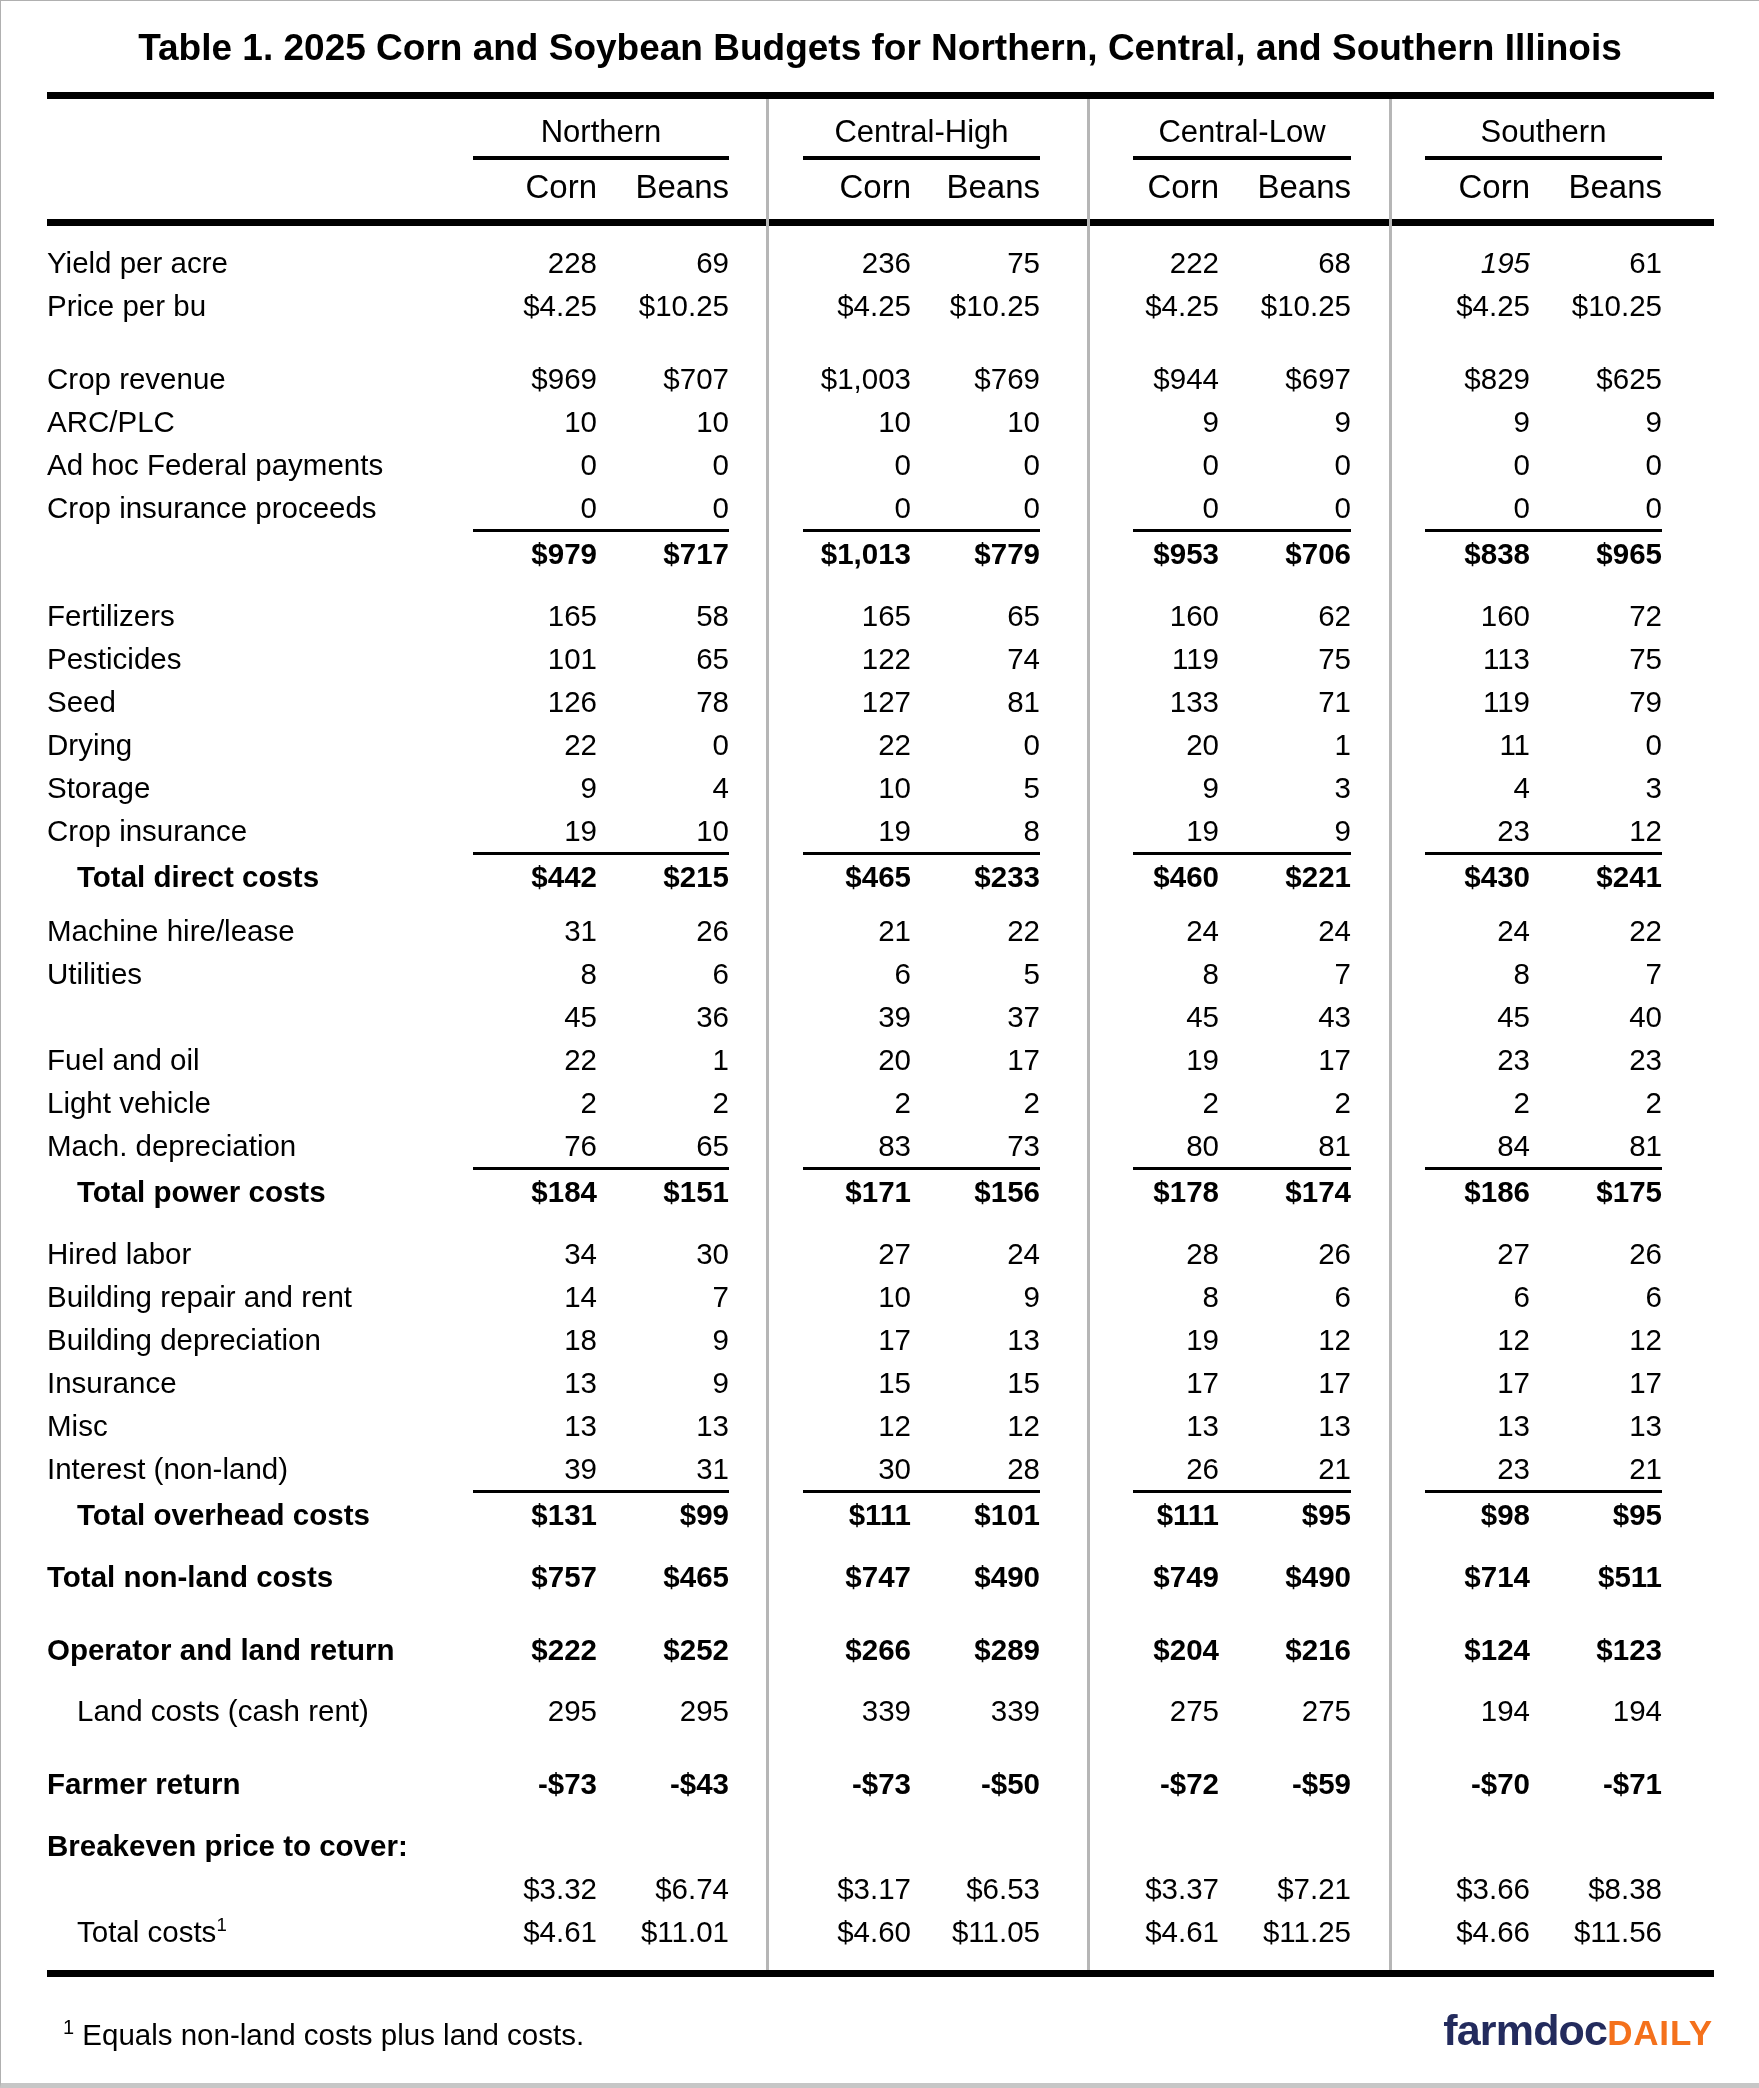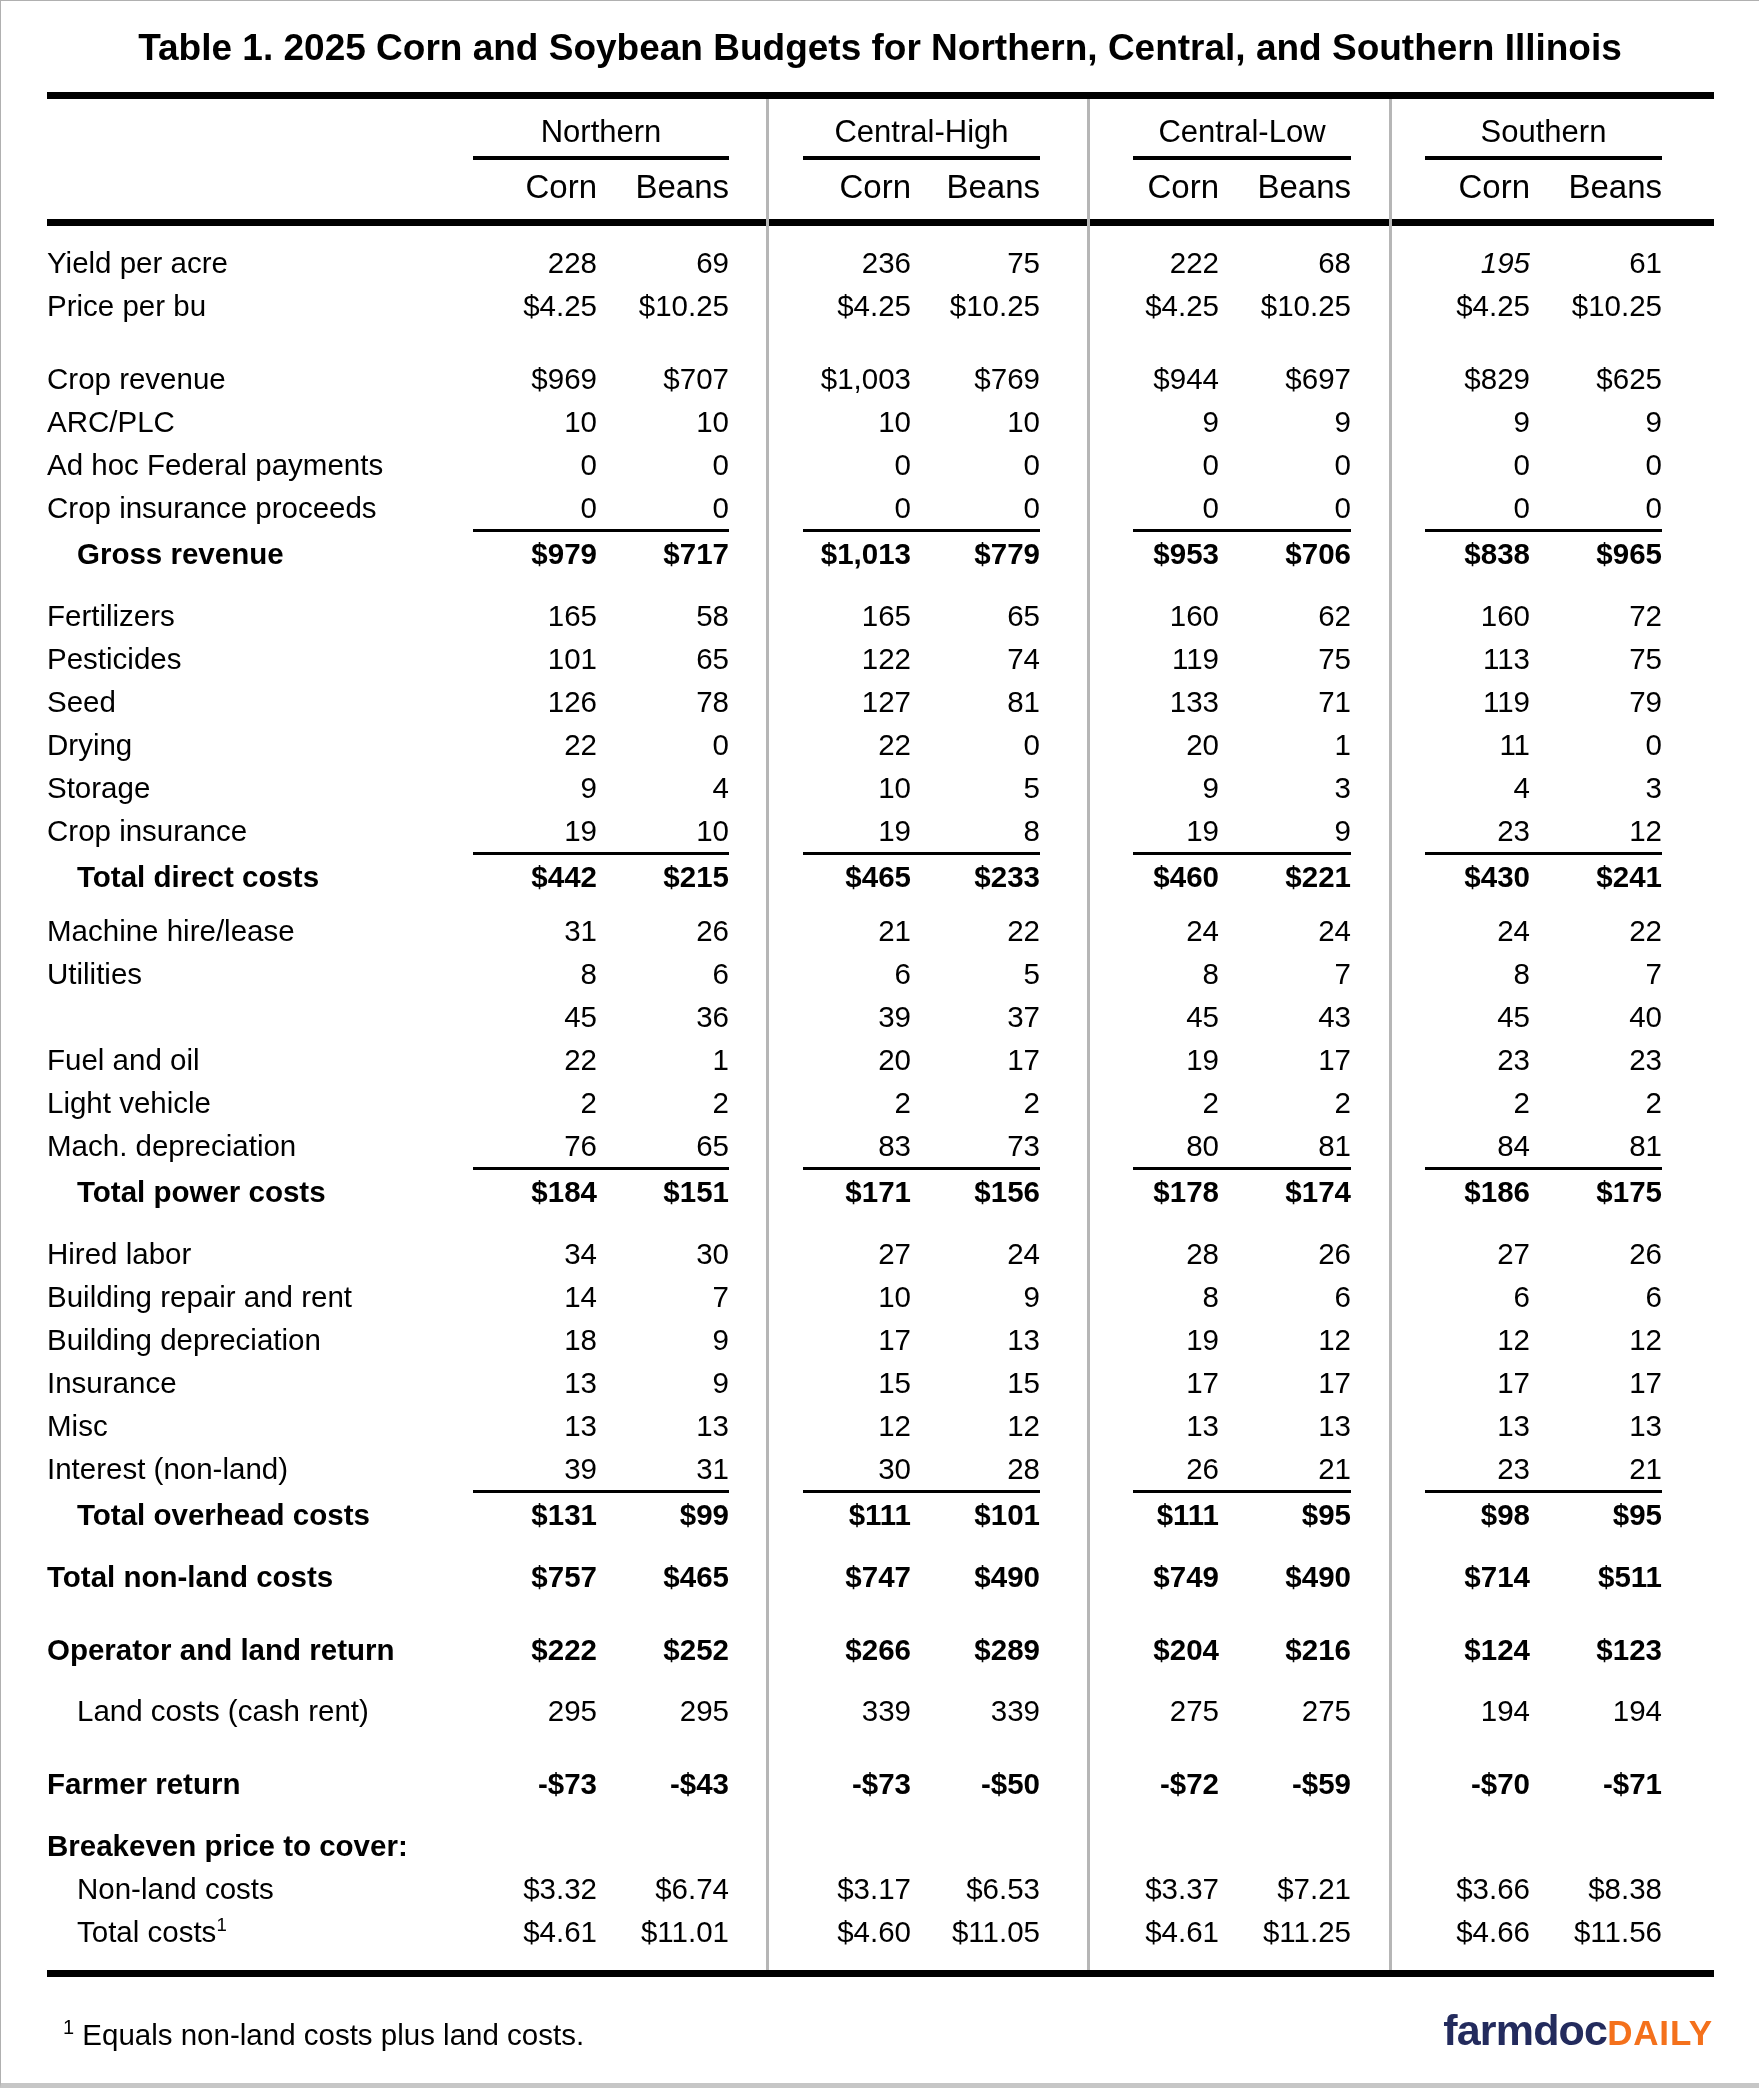--- a/index.html
+++ b/index.html
@@ -132,21 +132,20 @@
           <div class="v" style="grid-column: 2;">0</div>
           <div class="v" style="grid-column: 3;">0</div>
           <div class="v" style="grid-column: 5;">0</div>
           <div class="v" style="grid-column: 6;">0</div>
           <div class="v" style="grid-column: 8;">0</div>
           <div class="v" style="grid-column: 9;">0</div>
           <div class="v" style="grid-column: 11;">0</div>
           <div class="v" style="grid-column: 12;">0</div>
         </div>
         <div class="row total">
-          <div class="lbl"><span>Gross revenue</span></div>
           <div class="v" style="grid-column: 2;">$979</div>
           <div class="v" style="grid-column: 3;">$717</div>
           <div class="v" style="grid-column: 5;">$1,013</div>
           <div class="v" style="grid-column: 6;">$779</div>
           <div class="v" style="grid-column: 8;">$953</div>
           <div class="v" style="grid-column: 9;">$706</div>
           <div class="v" style="grid-column: 11;">$838</div>
           <div class="v" style="grid-column: 12;">$965</div>
         </div>
         <div class="row item sp-md">
@@ -420,21 +419,20 @@
           <div class="v" style="grid-column: 6;">-$50</div>
           <div class="v" style="grid-column: 8;">-$72</div>
           <div class="v" style="grid-column: 9;">-$59</div>
           <div class="v" style="grid-column: 11;">-$70</div>
           <div class="v" style="grid-column: 12;">-$71</div>
         </div>
         <div class="row bold sp-md">
           <div class="lbl"><span>Breakeven price to cover:</span></div>
         </div>
         <div class="row sub">
-          <div class="lbl"><span>Non-land costs</span></div>
           <div class="v" style="grid-column: 2;">$3.32</div>
           <div class="v" style="grid-column: 3;">$6.74</div>
           <div class="v" style="grid-column: 5;">$3.17</div>
           <div class="v" style="grid-column: 6;">$6.53</div>
           <div class="v" style="grid-column: 8;">$3.37</div>
           <div class="v" style="grid-column: 9;">$7.21</div>
           <div class="v" style="grid-column: 11;">$3.66</div>
           <div class="v" style="grid-column: 12;">$8.38</div>
         </div>
         <div class="row sub">

